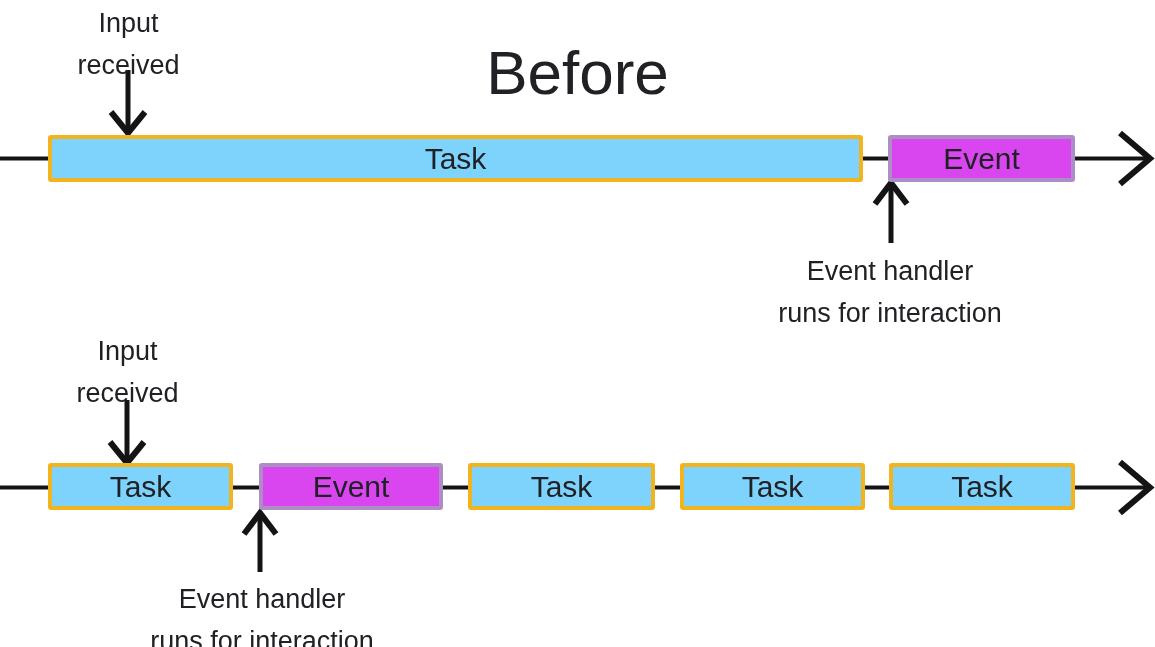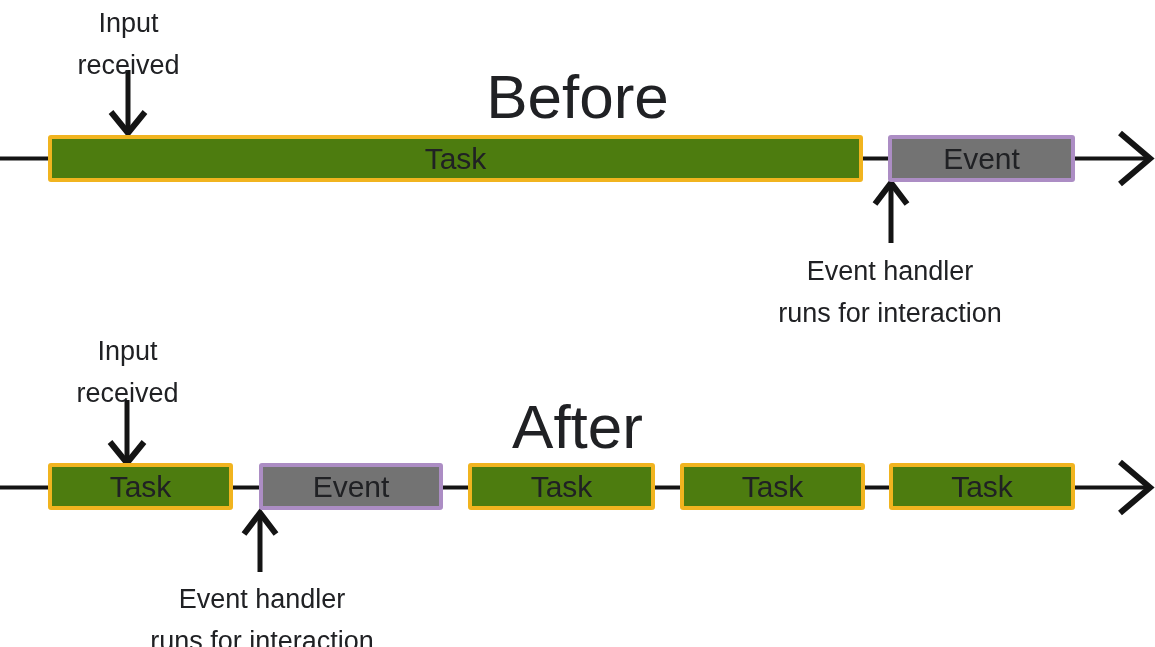--- a/index.html
+++ b/index.html
@@ -24,21 +24,20 @@
   }
   .section-title {
     position: absolute;
     left: 0;
     width: 1155px;
     text-align: center;
     font-size: 62px;
     line-height: 1;
     color: #202124;
     white-space: pre-line;
-    margin-top: 24px;
   }
   .title-before { top: 42px; }
   .title-after  { top: 372px; }
   .annotation {
     position: absolute;
     text-align: center;
     font-size: 27px;
     line-height: 42px;
     color: #202124;
     white-space: pre-line;
@@ -52,25 +51,25 @@
     height: 47px;
     box-sizing: border-box;
     border-radius: 3px;
     display: flex;
     align-items: center;
     justify-content: center;
     font-size: 30px;
     color: #202124;
   }
   .box.task {
-    background: #4d7c0f;
+    background: #7dd3fc;
     border: 4px solid #F1B41F;
   }
   .box.event {
-    background: #737373;
+    background: #d946ef;
     border: 4px solid #AC8DC4;
   }
   
   .b-task  { left: 48px;  top: 135px; width: 815px; }
   .b-event { left: 888px; top: 135px; width: 187px; }
   
   .a-task1 { left: 48px;  top: 463px; width: 185px; }
   .a-event { left: 259px; top: 463px; width: 184px; }
   .a-task2 { left: 468px; top: 463px; width: 187px; }
   .a-task3 { left: 680px; top: 463px; width: 185px; }
@@ -107,21 +106,20 @@
     <path class="stroke" stroke-width="6" stroke-linejoin="miter" d="M1120,462 L1150,487.5 L1120,513"></path>
 
     <path class="stroke" stroke-width="5" d="M127,400 V458"></path>
     <path class="stroke" stroke-width="6" d="M110,442 L127,463 L144,442"></path>
 
     <path class="stroke" stroke-width="5" d="M260,572 V516"></path>
     <path class="stroke" stroke-width="6" d="M244,534 L260,513 L276,534"></path>
   </svg>
 
   <div class="section-title title-before">Before</div>
-  <div class="section-title title-after">After</div>
 
   <div class="annotation anno-input-before">Input
 received</div>
   <div class="annotation anno-handler-before">Event handler
 runs for interaction</div>
 
   <div class="box task b-task">Task</div>
   <div class="box event b-event">Event</div>
 
   <div class="annotation anno-input-after">Input

